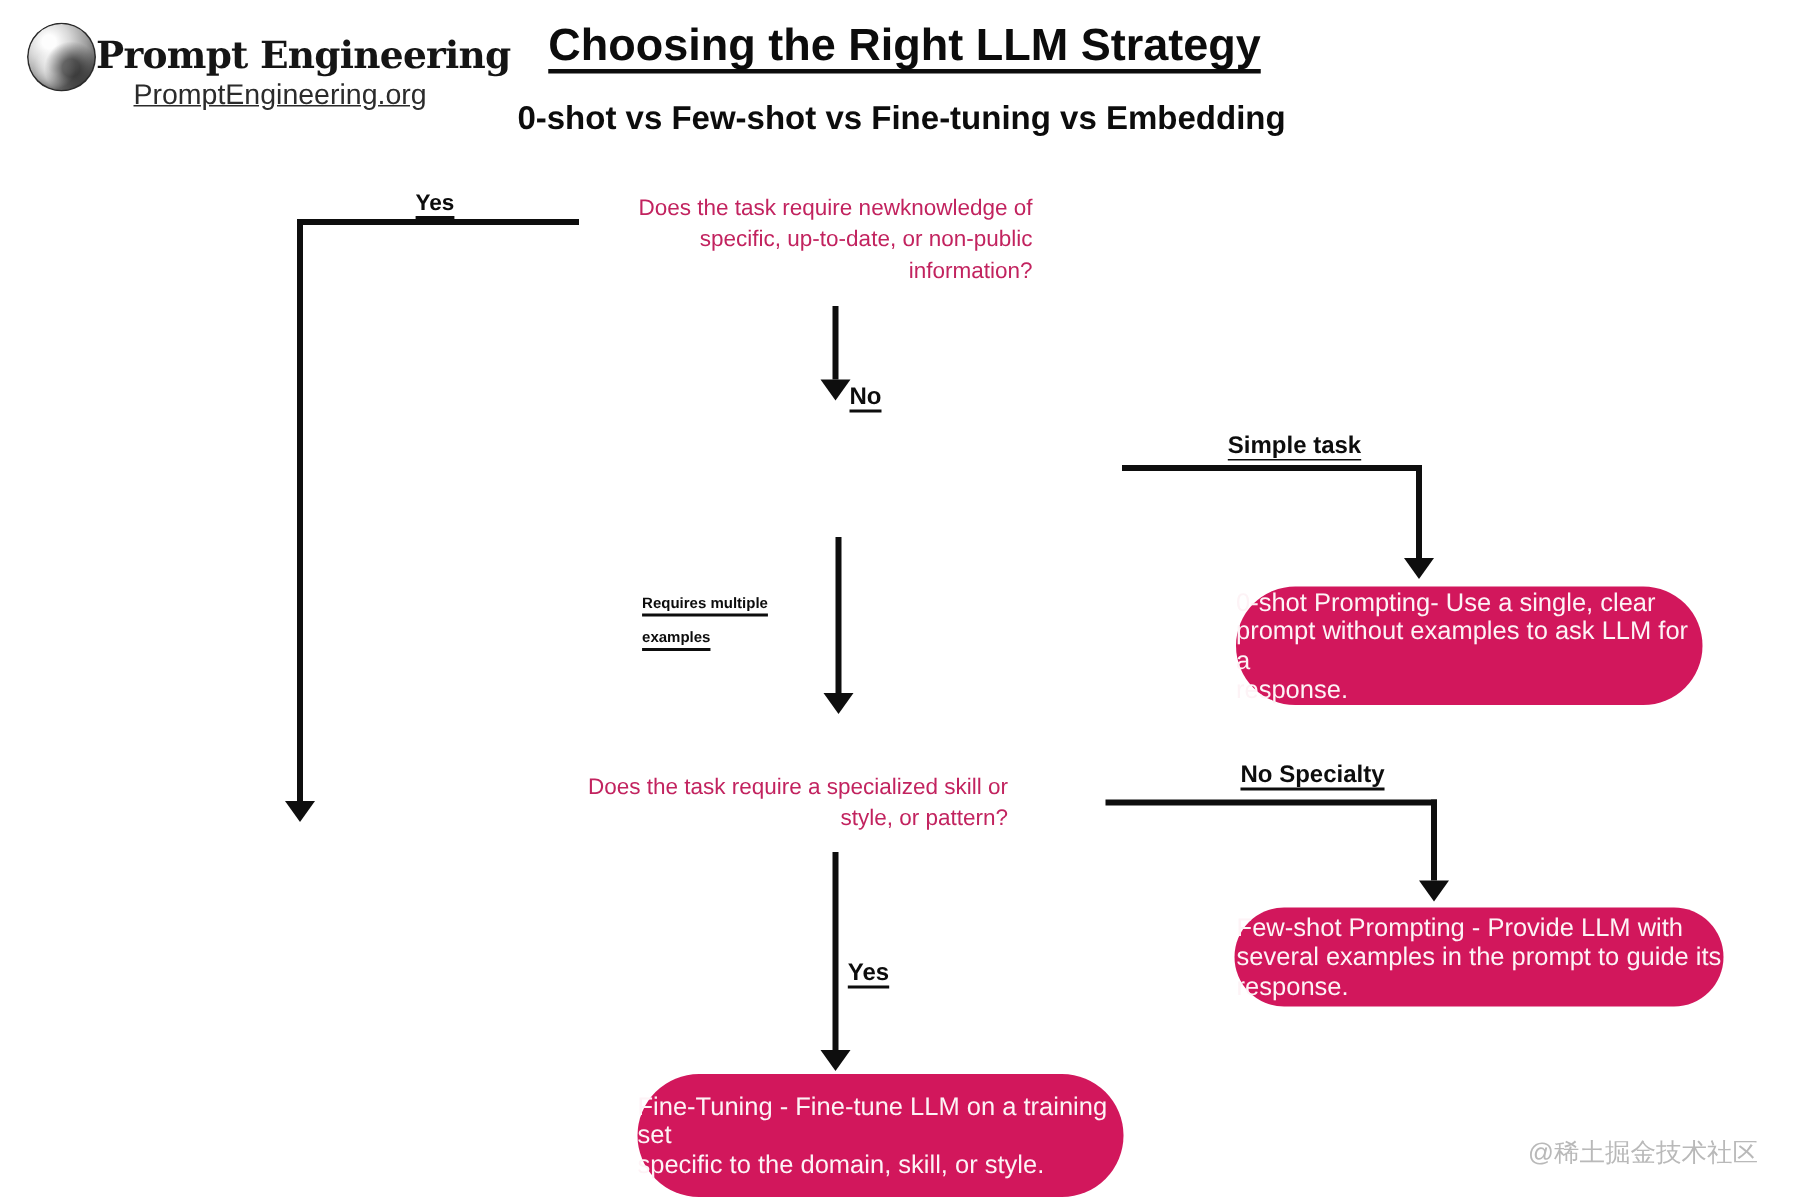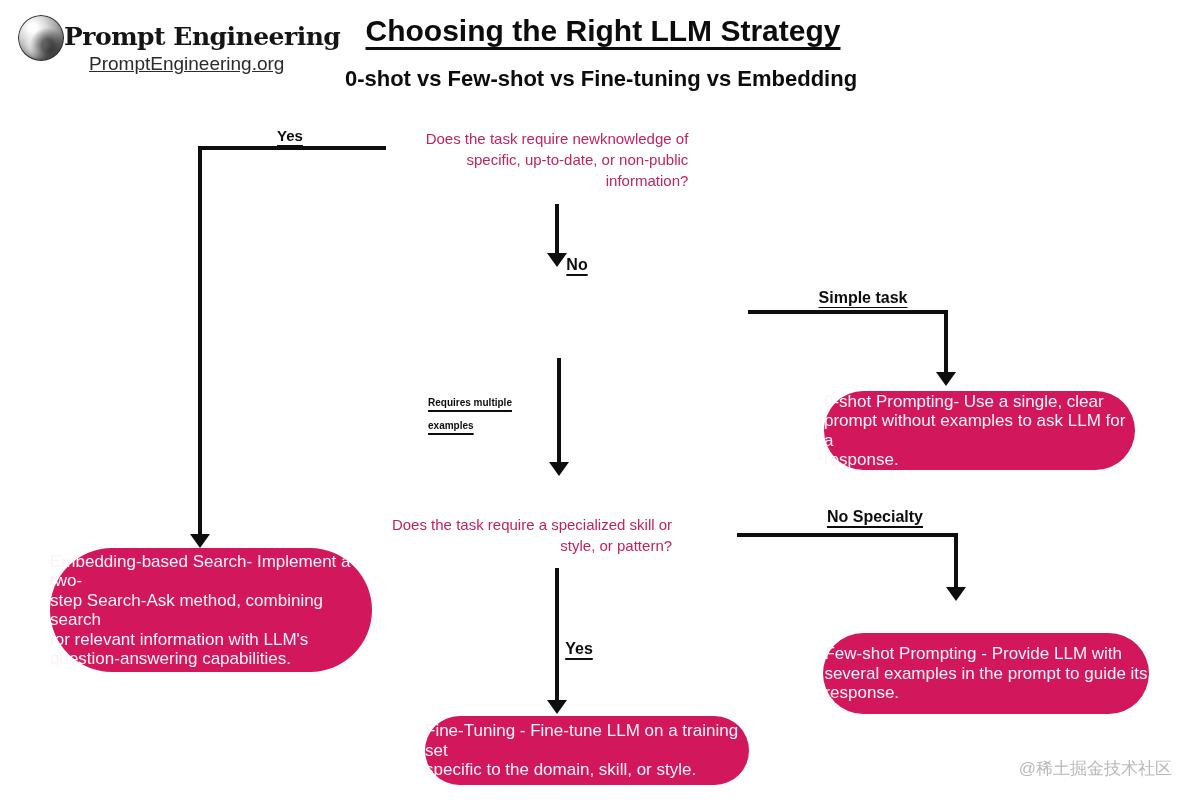--- a/index.html
+++ b/index.html
@@ -72,22 +72,22 @@
   .ah5{left:946px;top:587px;}
   .ah6{left:547px;top:700px;}
   
   .node{
     position:absolute;background:#d2175c;color:#fdf3f6;border-radius:999px;
     display:flex;align-items:center;justify-content:center;text-align:left;
     font-weight:normal;font-size:17px;line-height:19.5px;white-space:pre-line;
   }
   .n-zero{left:824px;top:391px;width:311px;height:79px;}
   .n-embed{left:50px;top:548px;width:322px;height:124px;}
-  .n-few{left:823px;top:633px;width:326px;height:81px;}
-  .n-fine{left:425px;top:716px;width:324px;height:69px;}
+  .n-few{left:823px;top:605px;width:326px;height:66px;}
+  .n-fine{left:425px;top:716px;width:324px;height:82px;}
   
   .watermark{
     position:absolute;right:28px;top:757px;font-size:17px;color:#b9b9b9;white-space:nowrap;
   }
 </style>
 </head>
 <body>
 
 <div class="stage">
 
@@ -128,24 +128,20 @@
   <div class="line e3h"></div>
   <div class="line e3v"></div>
   <div class="ah ah5"></div>
 
   <div class="line a3v"></div>
   <div class="ah ah6"></div>
 
   <div class="node n-zero">0-shot Prompting- Use a single, clear
 prompt without examples to ask LLM for a
 response.</div>
-  <div class="node n-embed">Embedding-based Search- Implement a two-
-step Search-Ask method, combining search
-for relevant information with LLM's
-question-answering capabilities.</div>
   <div class="node n-few">Few-shot Prompting - Provide LLM with
 several examples in the prompt to guide its
 response.</div>
   <div class="node n-fine">Fine-Tuning - Fine-tune LLM on a training set
 specific to the domain, skill, or style.</div>
 
   <div class="watermark">@稀土掘金技术社区</div>
 
 </div>
 

